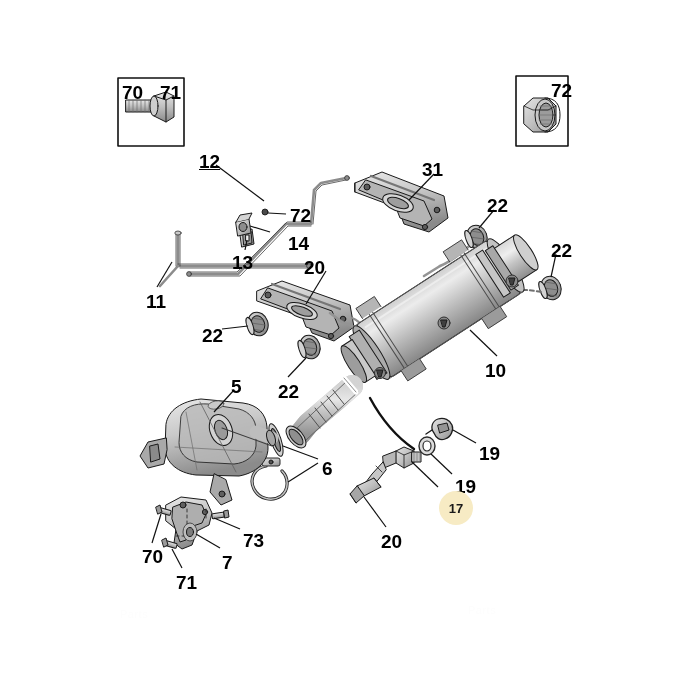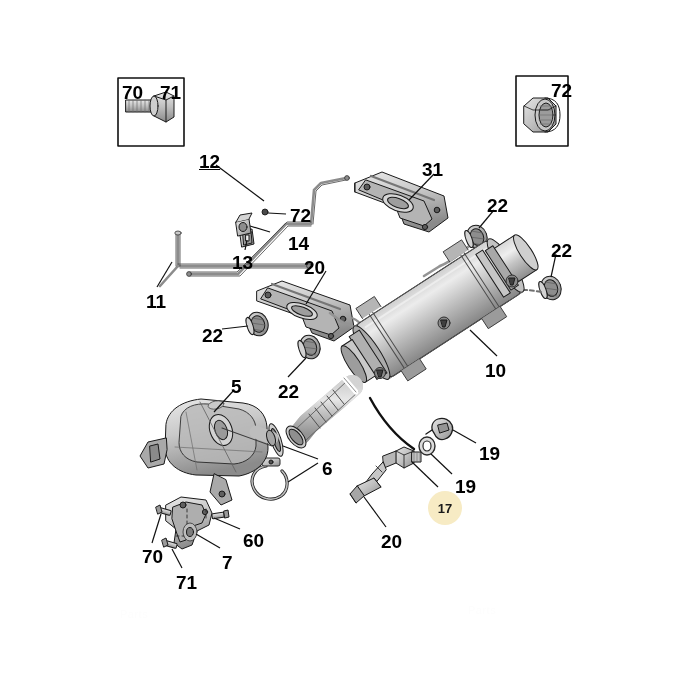--- a/index.html
+++ b/index.html
@@ -434,22 +434,22 @@
 <div class="lbl" style="left:146px;top:292px;">11</div>
 <div class="lbl" style="left:202px;top:326px;">22</div>
 <div class="lbl" style="left:278px;top:382px;">22</div>
 <div class="lbl" style="left:485px;top:361px;">10</div>
 <div class="lbl" style="left:231px;top:377px;">5</div>
 <div class="lbl" style="left:322px;top:459px;">6</div>
 <div class="lbl" style="left:479px;top:444px;">19</div>
 <div class="lbl" style="left:455px;top:477px;">19</div>
 <div class="lbl" style="left:381px;top:532px;">20</div>
 <div class="lbl" style="left:142px;top:547px;">70</div>
-<div class="lbl" style="left:243px;top:531px;">60</div>
+<div class="lbl" style="left:243px;top:531px;">73</div>
 <div class="lbl" style="left:222px;top:553px;">7</div>
 <div class="lbl" style="left:176px;top:573px;">71</div>
 
-<div class="badge" style="left:428px;top:491px;">17</div>
+<div class="badge" style="left:439px;top:491px;">17</div>
 
 <div class="wm" style="left:120px;top:608px;">Parts</div>
 <div class="wm" style="left:468px;top:604px;">Parts</div>
 
 </div>
 
 </body></html>

